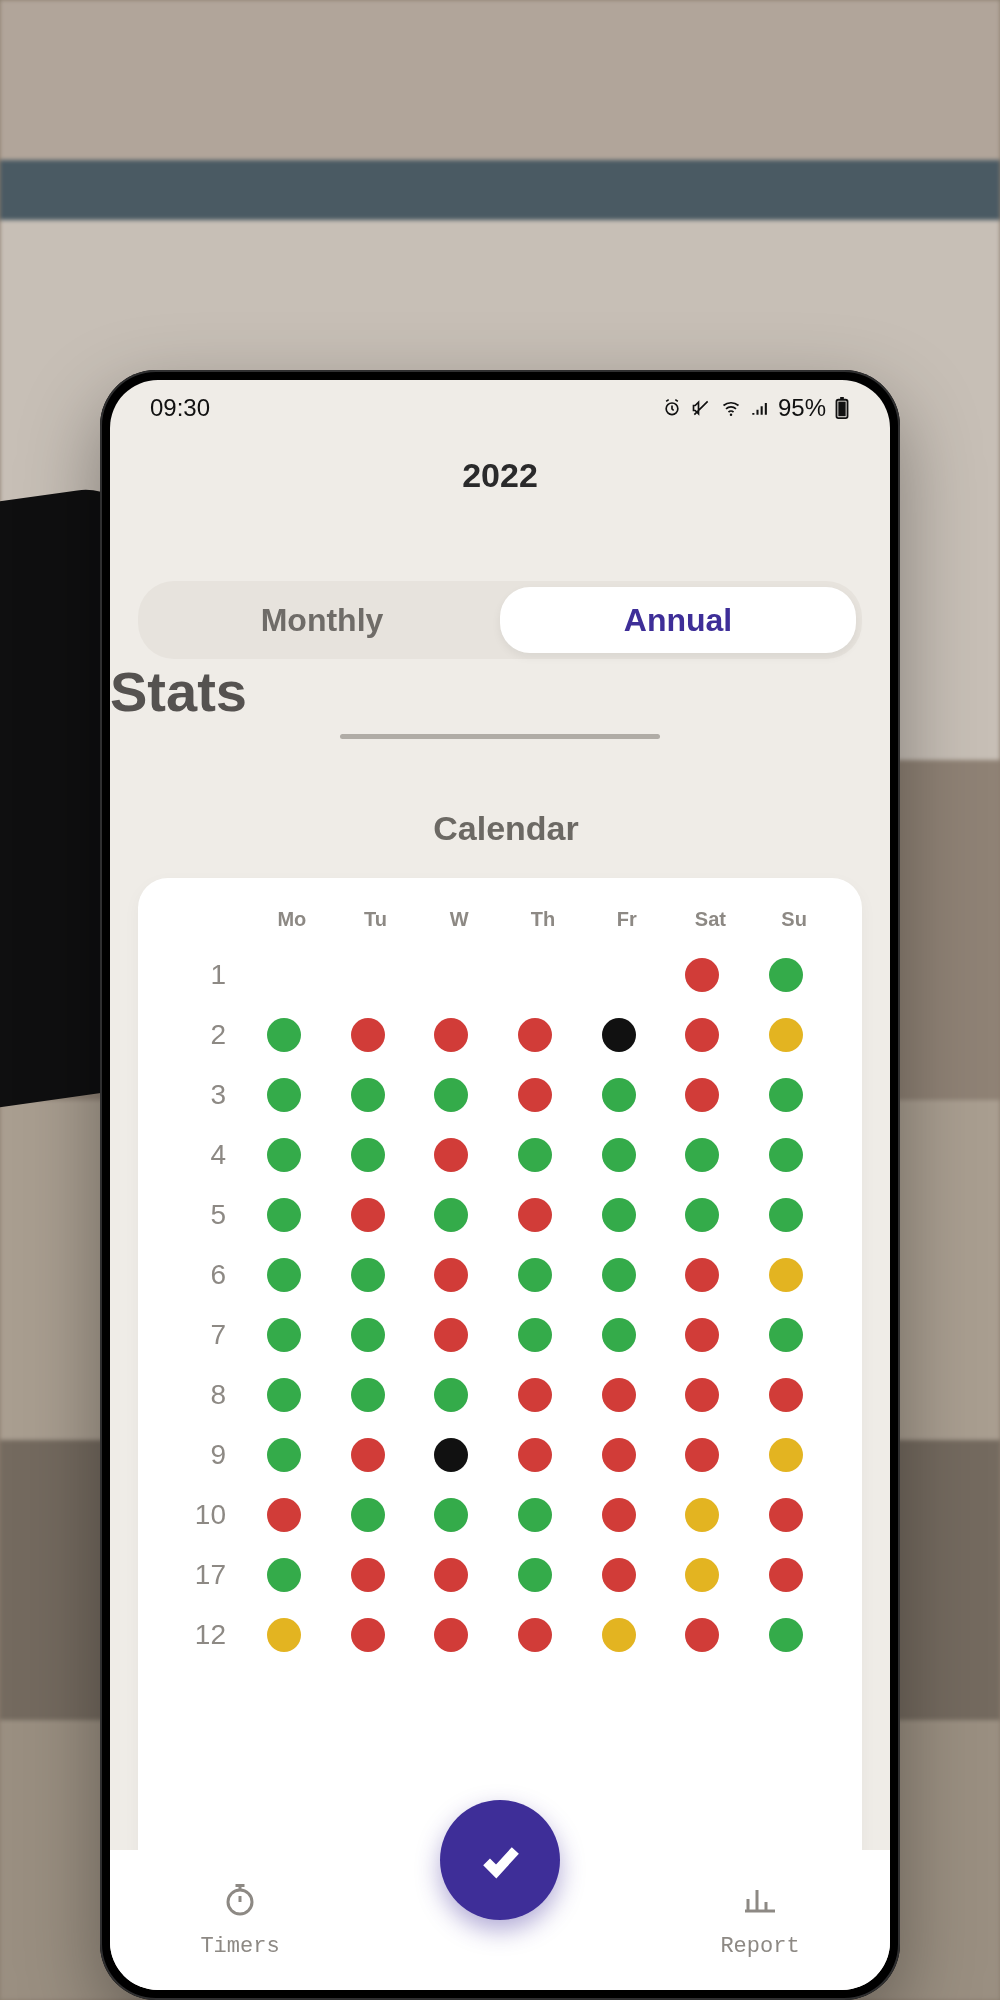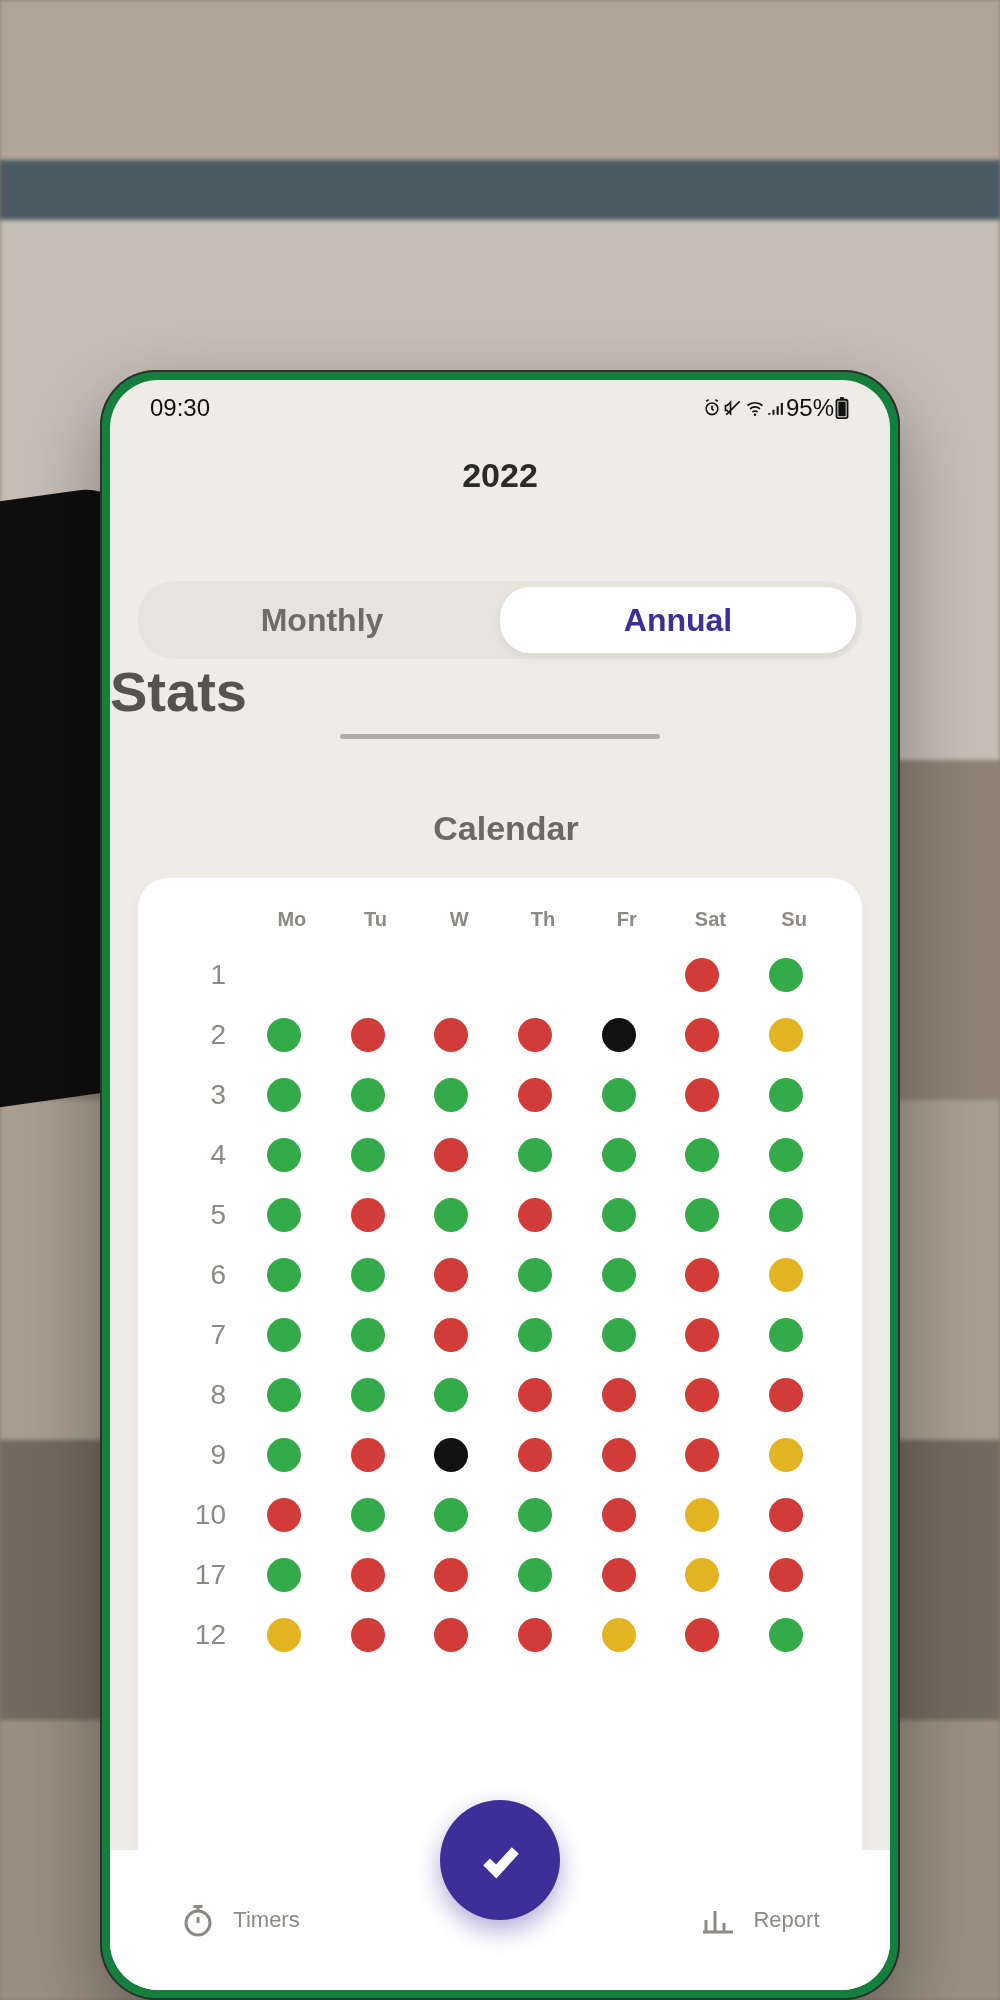--- a/index.html
+++ b/index.html
@@ -33,21 +33,21 @@
     border-radius: 60px;
     transform: rotate(-8deg);
   }
 
   .phone {
     position: absolute;
     left: 100px;
     top: 370px;
     width: 800px;
     height: 1630px;
-    background: #15803d;
+    background: #000000;
     border-radius: 56px;
     box-shadow: 0 30px 80px rgba(0,0,0,.35), inset 0 0 0 2px #2f2f30;
     overflow: hidden;
     padding: 10px;
   }
   .screen {
     width: 100%; height: 100%;
     background: #efece7;
     border-radius: 48px;
     overflow: hidden;
@@ -59,21 +59,21 @@
   
   .statusbar {
     display: flex;
     justify-content: space-between;
     align-items: center;
     padding: 14px 40px 6px 40px;
     font-size: 24px;
     color: #111;
     font-weight: 500;
   }
-  .status-right { display: flex; align-items: center; }
+  .status-right { display: flex; align-items: center; gap: 8px; }
   .status-right svg { display: block; }
 
   .year {
     text-align: center;
     font-size: 34px;
     font-weight: 600;
     color: #2a2a2b;
     margin-top: 28px;
   }
 
@@ -173,26 +173,27 @@
     bottom: 0; left: 0; right: 0;
     height: 140px;
     background: #fff;
     display: flex;
     align-items: center;
     border-top: 0;
   }
   .nav .nav-item {
     flex: 1;
     display: flex;
-    flex-direction: row;
+    flex-direction: column;
     align-items: center;
     justify-content: center;
     color: #8d8984;
     font-size: 22px;
     gap: 17px;
+    font-family: Liberation Mono, monospace;
   }
   .fab {
     position: absolute;
     left: 50%; transform: translateX(-50%);
     bottom: 70px;
     width: 120px; height: 120px;
     border-radius: 50%;
     background: #3e2e98;
     display: flex; align-items: center; justify-content: center;
     box-shadow: 0 10px 24px rgba(62,46,152,.4);

